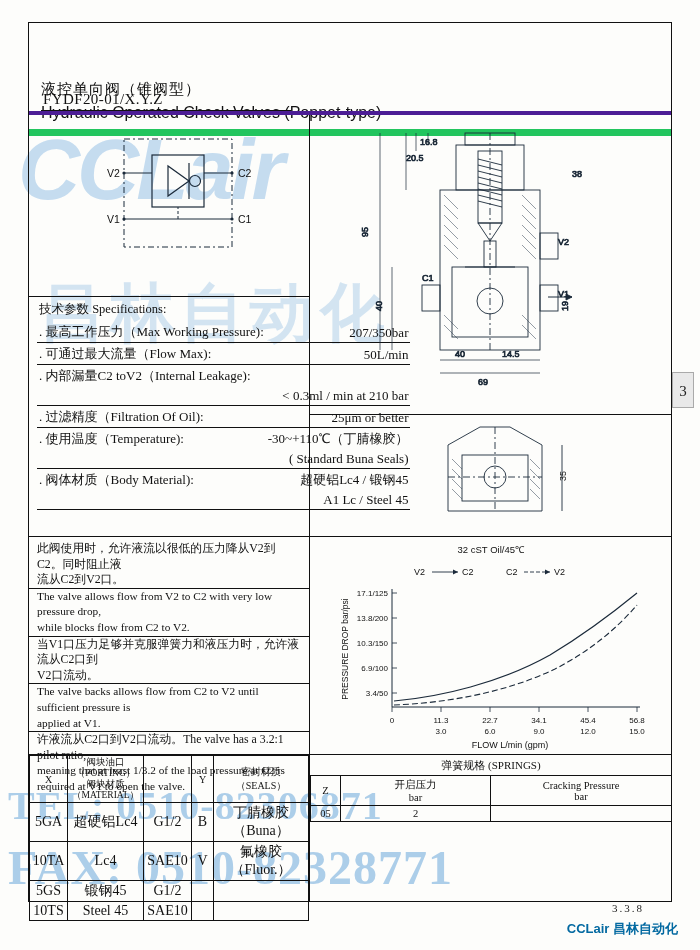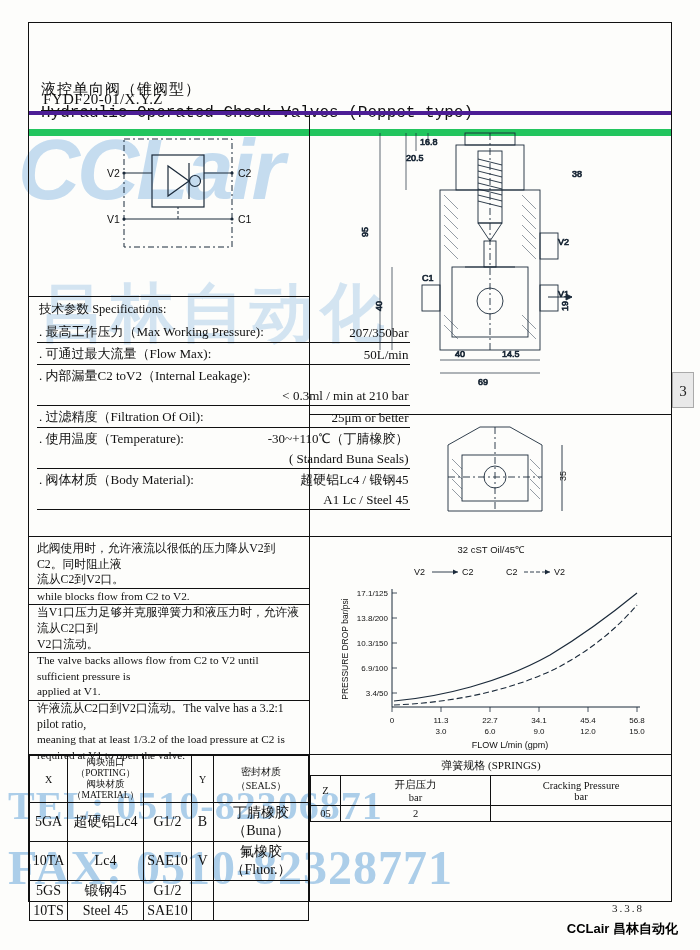--- a/index.html
+++ b/index.html
@@ -36,21 +36,21 @@
     font-size:48px; font-weight:bold;
     color:#9fc6e6; opacity:.85; letter-spacing:1px;
   }
   
   .page {
     position:absolute; left:28px; top:22px; width:644px; height:880px;
     border:1px solid #111; background:transparent;
   }
   .titlebar { position:absolute; left:0; top:4px; width:100%; height:62px; border-bottom:7px solid #22c55e;margin-top:47px; }
   .t-cn { position:absolute; left:12px; top:6px; font-size:15px; letter-spacing:1px; }
-  .t-en { position:absolute; left:12px; top:30px; font-size:16px; font-family:Liberation Mono, monospace; }
+  .t-en { position:absolute; left:12px; top:30px; font-size:16px; font-family:Liberation Sans, sans-serif; }
   .modelbar { position:absolute; left:0; top:62px; width:100%; height:30px; border-bottom:4px solid #4c1d95; }
   .modelbar .m { position:absolute; left:14px; top:6px; font-size:15px; letter-spacing:.4px; }
   .modelbar .ul { position:absolute; left:12px; top:25px; width:250px; border-bottom:1px solid #111; }
 
   
   .body-area { position:absolute; left:0; top:92px; width:100%; height:787px; }
   .col-left { position:absolute; left:0; top:0; width:281px; height:100%; border-right:1px solid #111; }
   .col-right { position:absolute; left:281px; top:0; width:362px; height:100%; }
 
   
@@ -92,21 +92,21 @@
   table.spr td, table.spr th { border:1px solid #111; font-size:10.5px; text-align:center; font-weight:normal; padding:2px; }
 
   .tabmark {
     position:absolute; left:672px; top:372px; width:22px; height:36px;
     background:#e9e9e9; border:1px solid #aaa;
     font-size:15px; text-align:center; line-height:36px; color:#222;
   }
   .pagenum { position:absolute; left:612px; top:902px; font-size:11px; letter-spacing:2px; color:#222; }
   .footer-brand {
     position:absolute; right:22px; top:920px;
-    font-size:13px; color:#000000; font-weight:bold;
+    font-size:13px; color:#0369a1; font-weight:bold;
     font-family:"Liberation Sans", sans-serif;
   }
   svg text { font-family:"Liberation Sans", sans-serif; }
 </style>
 </head>
 <body>
 
 <div class="wm wm-cc">CCLair</div>
 <div class="wm wm-cn">昌林自动化</div>
 <div class="wm wm-tel">TEL: 0510-82306871</div>
@@ -202,20 +202,21 @@
                 <td class="v">A1  Lc / Steel 45</td>
               </tr>
         </tbody>
           </table>
       </div>
 
       <div class="desc">
         <div style="height:4px"></div>
         <p class="cn">此阀使用时，允许液流以很低的压力降从V2到C2。同时阻止液</p>
         <p class="cn l">流从C2到V2口。</p>
+        <p>The valve allows flow from V2 to C2 with very low pressure drop,</p>
         <p class="l">while blocks flow from C2 to V2.</p>
         <p class="cn">当V1口压力足够并克服弹簧力和液压力时，允许液流从C2口到</p>
         <p class="cn l">V2口流动。</p>
         <p>The valve backs allows flow from C2 to V2 until sufficient pressure is</p>
         <p class="l">applied at V1.</p>
         <p class="cn">许液流从C2口到V2口流动。The valve has a 3.2:1 pilot ratio,</p>
         <p>meaning that at least 1/3.2 of the load pressure at C2 is</p>
         <p>required at V1 to open the valve.</p>
       </div>
 

